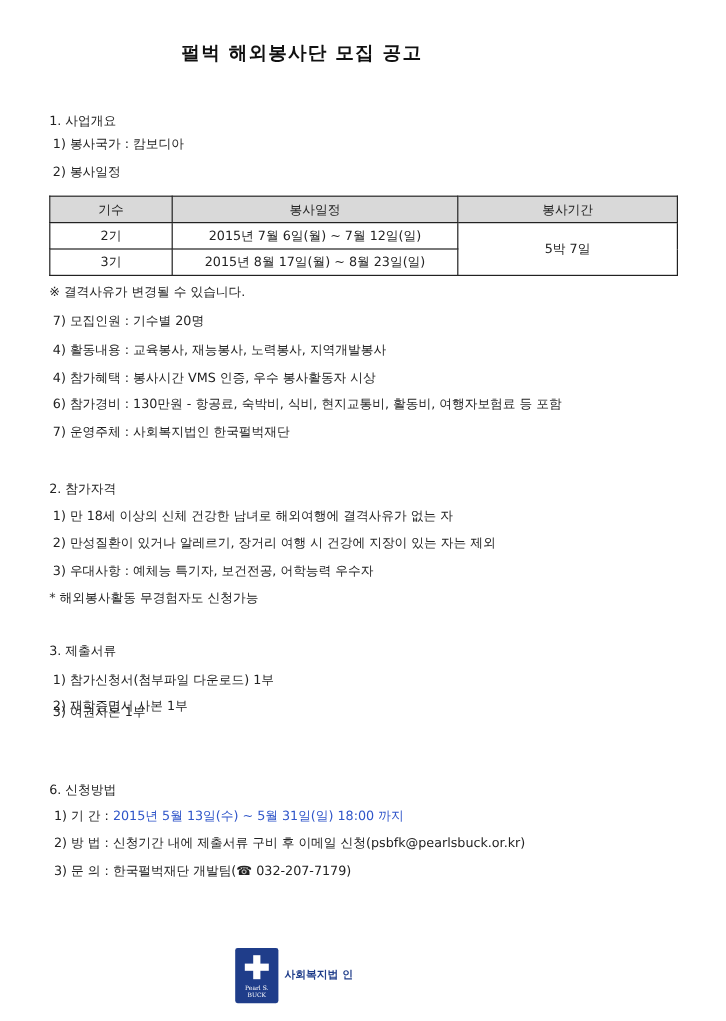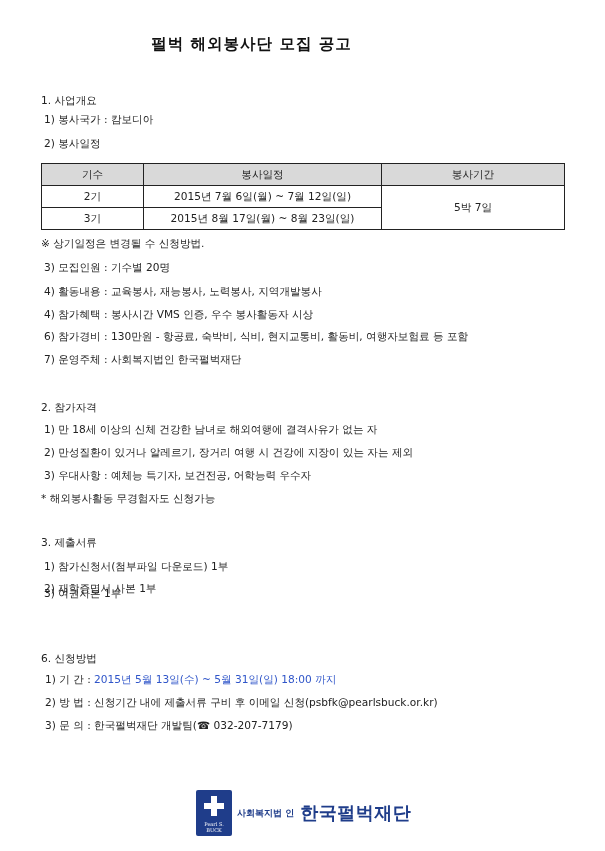--- a/index.html
+++ b/index.html
@@ -46,22 +46,22 @@
     <td>2015년 7월 6일(월) ~ 7월 12일(일)</td>
     <td rowspan="2">5박 7일</td>
   </tr>
   <tr>
     <td>3기</td>
     <td>2015년 8월 17일(월) ~ 8월 23일(일)</td>
   </tr>
 </tbody>
   </table>
 
-<div class="line" style="top:237px">※ 상기일정은 변경될 수 신청방법.</div>
-<div class="line sub" style="top:261px">3) 모집인원 : 기수별 20명</div>
+<div class="line" style="top:237px">※ 결격사유가 변경될 수 있습니다.</div>
+<div class="line sub" style="top:261px">7) 모집인원 : 기수별 20명</div>
 <div class="line sub" style="top:285px">4) 활동내용 : 교육봉사, 재능봉사, 노력봉사, 지역개발봉사</div>
 <div class="line sub" style="top:308px">4) 참가혜택 : 봉사시간 VMS 인증, 우수 봉사활동자 시상</div>
 <div class="line sub" style="top:330px">6) 참가경비 : 130만원 - 항공료, 숙박비, 식비, 현지교통비, 활동비, 여행자보험료 등 포함</div>
 <div class="line sub" style="top:353px">7) 운영주체 : 사회복지법인 한국펄벅재단</div>
 
 <div class="line sec" style="top:401px">2. 참가자격</div>
 <div class="line sub" style="top:423px">1) 만 18세 이상의 신체 건강한 남녀로 해외여행에 결격사유가 없는 자</div>
 <div class="line sub" style="top:446px">2) 만성질환이 있거나 알레르기, 장거리 여행 시 건강에 지장이 있는 자는 제외</div>
 <div class="line sub" style="top:469px">3) 우대사항 : 예체능 특기자, 보건전공, 어학능력 우수자</div>
 <div class="line" style="top:492px">* 해외봉사활동 무경험자도 신청가능</div>
@@ -81,14 +81,13 @@
 <div class="logo">
   <div class="logo-mark">
     <div class="cross"></div>
     <div class="mt">Pearl S.</div>
     <div class="mt">BUCK</div>
   </div>
   <div class="logo-sub">
     <span>사회복지</span>
     <span>법  인</span>
   </div>
-  <div class="logo-name">한국펄벅재단</div>
 </div>
 
 </body></html>

